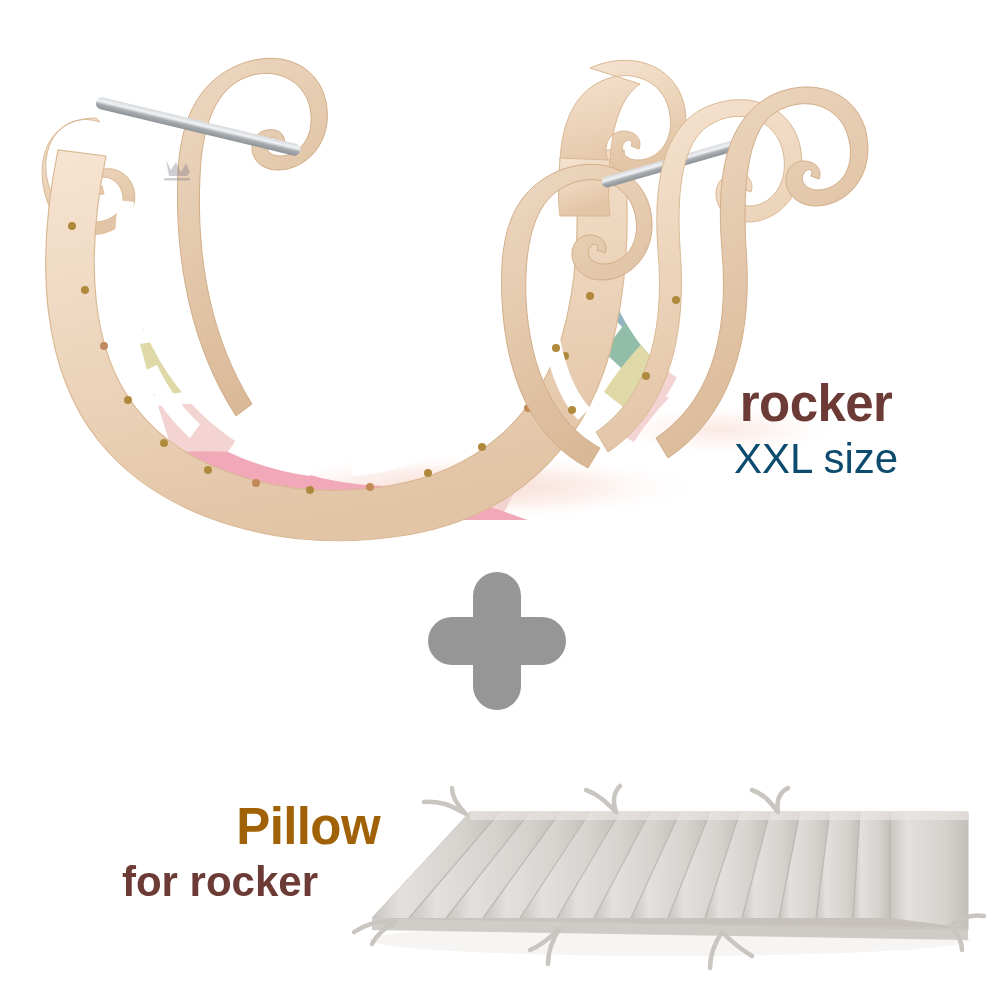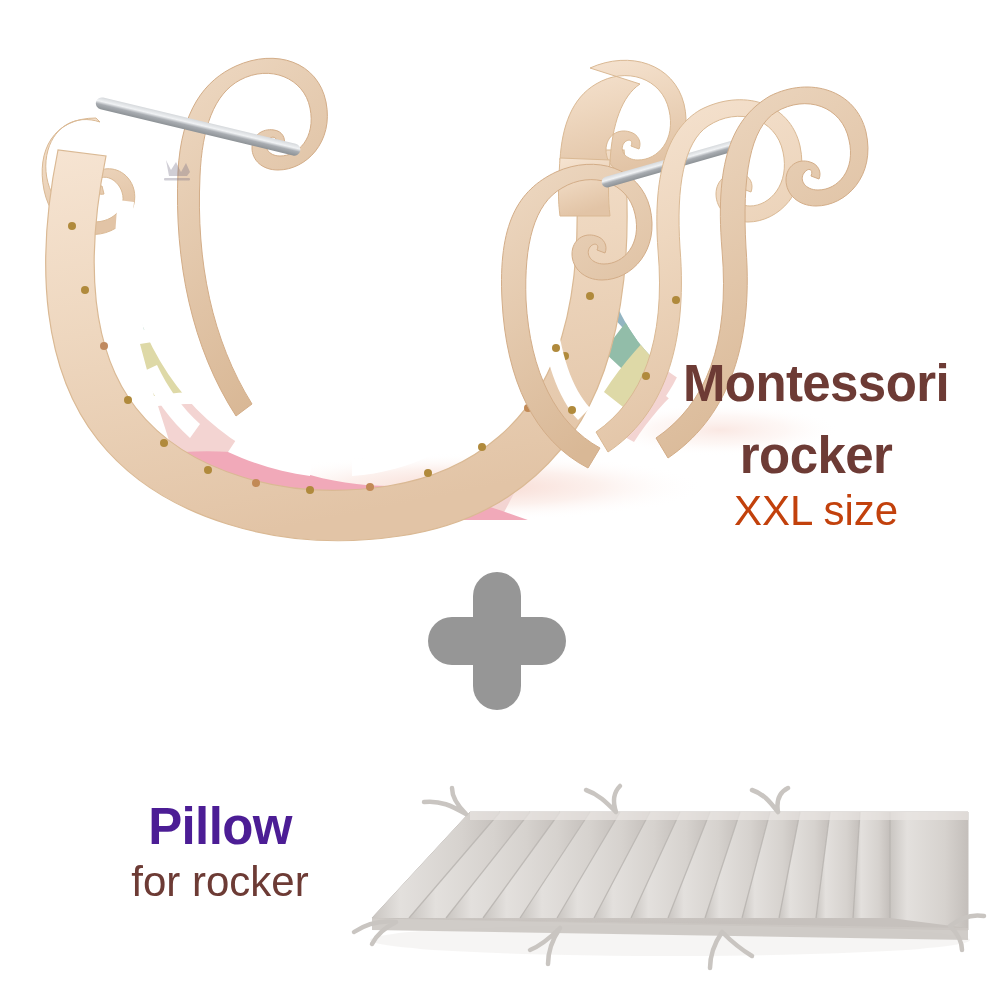--- a/index.html
+++ b/index.html
@@ -45,44 +45,45 @@
     letter-spacing: -0.6px;
     color: #6d3b35;
   }
   .rocker-caption .line-2 { margin-top: 20px; }
   .rocker-caption .line-3 {
     display: block;
     margin-top: 8px;
     font-size: 42px;
     font-weight: 400;
     letter-spacing: 0px;
-    color: #c2410c;
+    color: #0c4a6e;
   }
 
   .pillow-caption {
     position: absolute;
     left: 60px;
     top: 800px;
     width: 320px;
     text-align: center;
     line-height: 1.05;
     user-select: none;
   }
   .pillow-caption .line-1 {
     display: block;
     font-size: 51px;
     font-weight: 700;
     letter-spacing: -0.6px;
-    color: #4c1d95;
+    color: #a16207;
+    text-align: right;
   }
   .pillow-caption .line-2 {
     display: block;
     margin-top: 6px;
     font-size: 42px;
-    font-weight: 400;
+    font-weight: 700;
     color: #6d3b35;
   }
 
   
   .plus-divider {
     position: absolute;
     left: 428px;
     top: 572px;
     width: 138px;
     height: 138px;
@@ -422,21 +423,20 @@
           <path d="M396,922 C380,920 366,924 354,932 M396,922 C384,928 376,936 372,944"></path>
           <path d="M560,928 C552,940 548,952 548,964 M560,928 C550,938 540,946 530,950"></path>
           <path d="M722,932 C714,944 710,956 710,968 M722,932 C732,942 742,950 752,956"></path>
           <path d="M950,926 C960,918 972,914 984,916 M950,926 C958,934 962,942 962,950"></path>
         </g>
       </g>
     </svg>
   </div>
 
   <div class="rocker-caption">
-    <span class="line-1">Montessori</span>
     <span class="line-2">rocker</span>
     <span class="line-3">XXL size</span>
   </div>
 
   <div class="plus-divider">
     <span class="bar bar-h"></span>
     <span class="bar bar-v"></span>
   </div>
 
   <div class="pillow-caption">

